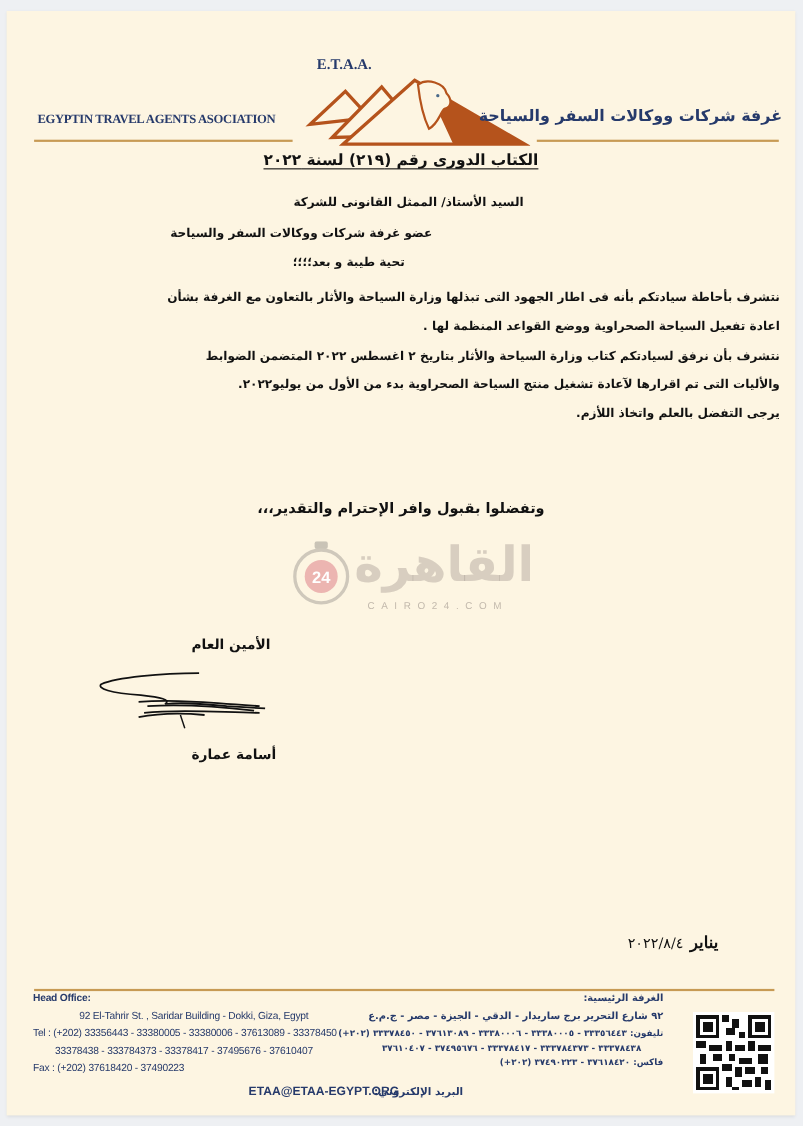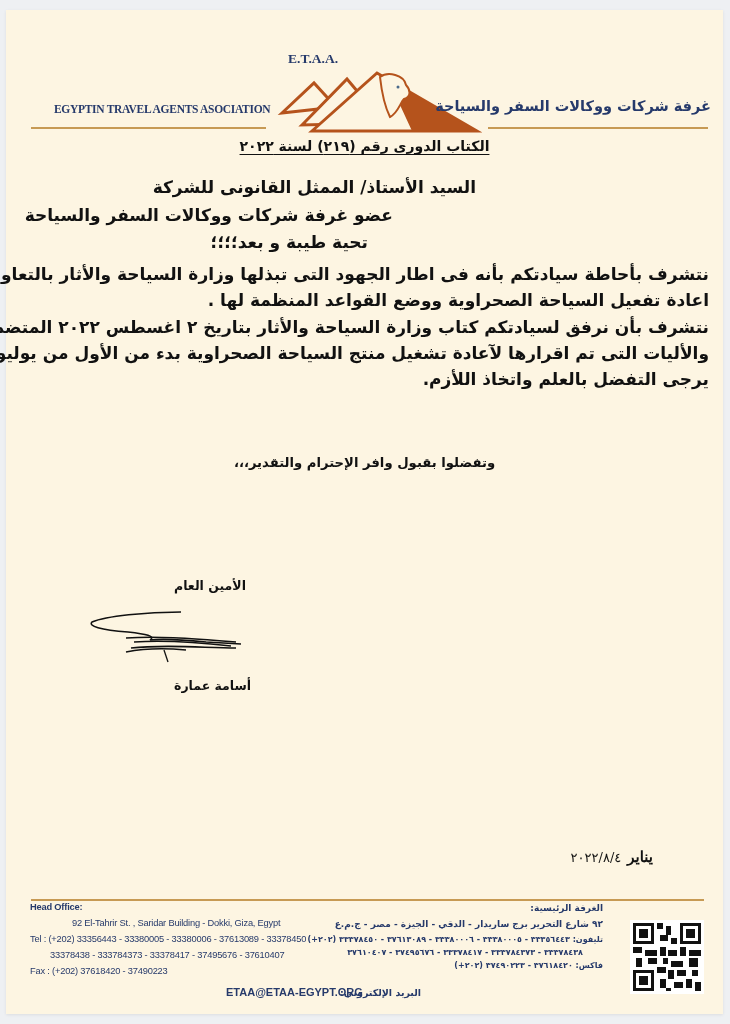--- a/index.html
+++ b/index.html
@@ -7,36 +7,36 @@
     width:730px; height:1024px; background:#eef0f3; position:relative; overflow:hidden;
     font-family:"DejaVu Sans", sans-serif;
   }
   .page {
     position:absolute; left:6px; top:10px; width:717px; height:1004px;
     background:#fdf5e2; box-shadow:0 1px 3px rgba(0,0,0,0.08);
   }
   .abs { position:absolute; }
   .en-header {
     left:28px; top:93px; font-family:"Liberation Serif", serif; font-weight:bold;
-    font-size:11.5px; color:#263a6b; letter-spacing:-0.3px; white-space:nowrap;margin-left:20px;
+    font-size:11.5px; color:#263a6b; letter-spacing:-0.3px; white-space:nowrap;
   }
   .ar-header {
     right:12px; top:88px; direction:rtl; font-weight:bold; font-size:14.5px; color:#263a6b; white-space:nowrap;
   }
   .rule-left { left:25px; top:117px; width:235px; height:2px; background:#c79a54; }
   .rule-right { left:482px; top:117px; width:220px; height:2px; background:#c79a54; }
   .etaa-label {
     left:282px; top:41px; font-family:"Liberation Serif", serif; font-weight:bold; font-size:13.5px; color:#263a6b;
   }
   .logo { left:266px; top:55px; width:210px; height:70px; }
   .doc-title {
     left:0; width:717px; top:128px; text-align:center; direction:rtl; font-weight:bold; font-size:14px;
     color:#111; text-decoration:underline; text-underline-offset:3px;
   }
-  .rtl { direction:rtl; text-align:right; color:#111; font-weight:bold; font-size:17px; white-space:nowrap; }
+  .rtl { direction:rtl; text-align:right; color:#111; font-weight:bold; font-size:11px; white-space:nowrap; }
   .line { right:40px; }
   .center { left:0; width:717px; text-align:center; direction:rtl; color:#111; font-weight:bold; font-size:13.2px; }
   .watermark { left:258px; top:478px; width:220px; height:75px; }
   .sig-title { left:168px; top:568px; font-weight:bold; font-size:12.5px; color:#111; direction:rtl; }
   .signature { left:80px; top:598px; width:165px; height:55px; }
   .sig-name { left:168px; top:668px; font-weight:bold; font-size:12.5px; color:#111; direction:rtl; }
   .date { right:70px; top:838px; font-family:"DejaVu Serif", serif; font-size:13px; color:#111; direction:rtl; white-space:nowrap; }
   .date b { font-size:15px; margin-left:6px; }
   .footer-rule { left:25px; top:889px; width:673px; height:2px; background:#c79a54; }
   .foot-en { left:24px; font-family:Liberation Sans, sans-serif; font-size:9.3px; color:#263a6b; white-space:nowrap; letter-spacing:-0.2px; }
@@ -73,20 +73,30 @@
   <div class="abs rtl" style="right:355px; top:222px;">تحية طيبة و بعد؛؛؛؛</div>
 
   <div class="abs rtl line" style="top:254px; right:14px;">نتشرف بأحاطة سيادتكم بأنه فى اطار الجهود التى تبذلها وزارة السياحة والأثار بالتعاون مع الغرفة بشأن</div>
   <div class="abs rtl" style="top:280px; right:14px;text-align:center;">اعادة تفعيل السياحة الصحراوية ووضع القواعد المنظمة لها .</div>
   <div class="abs rtl" style="top:307px; right:14px;">نتشرف بأن نرفق لسيادتكم كتاب وزارة السياحة والأثار بتاريخ ٢ اغسطس ٢٠٢٢ المتضمن الضوابط</div>
   <div class="abs rtl" style="top:333px; right:14px;">والأليات التى تم اقرارها لآعادة تشغيل منتج السياحة الصحراوية بدء من الأول من يوليو٢٠٢٢.</div>
   <div class="abs rtl" style="top:359px; right:14px;">يرجى التفضل بالعلم واتخاذ اللأزم.</div>
 
   <div class="abs center" style="top:445px;">وتفضلوا بقبول وافر الإحترام والتقدير،،،</div>
 
+  <div class="abs watermark">
+    <svg class="abs" style="left:0;top:4px" width="56" height="58" viewBox="0 0 56 58">
+      <rect x="22" y="0" width="12" height="7" rx="2" fill="#c9c3b6"></rect>
+      <circle cx="28" cy="32" r="24" fill="none" stroke="#cfc8bb" stroke-width="3"></circle>
+      <circle cx="28" cy="32" r="15" fill="#ecb5b1"></circle>
+      <text x="28" y="38" text-anchor="middle" font-family="Liberation Sans, sans-serif" font-size="15" fill="#fff" font-weight="bold">24</text>
+    </svg>
+    <div class="abs" style="left:58px; top:0px; font-size:44px; font-weight:bold; color:rgba(170,160,150,0.45); direction:rtl; white-space:nowrap;">القاهرة</div>
+    <div class="abs" style="left:70px; top:58px; font-size:9px; letter-spacing:6px; color:rgba(170,160,150,0.7); white-space:nowrap; font-family:'Liberation Sans', sans-serif;">CAIRO24.COM</div>
+  </div>
 
   <div class="abs sig-title">الأمين العام</div>
   <svg class="abs signature" viewBox="0 0 165 55">
     <path d="M95,4 C60,4 20,8 6,14 C2,18 14,22 42,24 C60,26 70,28 64,32 C80,30 100,32 120,34 L155,36" fill="none" stroke="#111" stroke-width="1.6"></path>
     <path d="M40,30 C70,28 100,30 150,34 M48,34 C80,32 110,34 145,38 M45,40 C80,36 120,40 150,40 M40,44 C60,40 80,40 100,42" fill="none" stroke="#111" stroke-width="1.6"></path>
     <path d="M78,42 L82,54" stroke="#111" stroke-width="1.3"></path>
   </svg>
   <div class="abs sig-name">أسامة عمارة</div>
 
   <div class="abs date">

